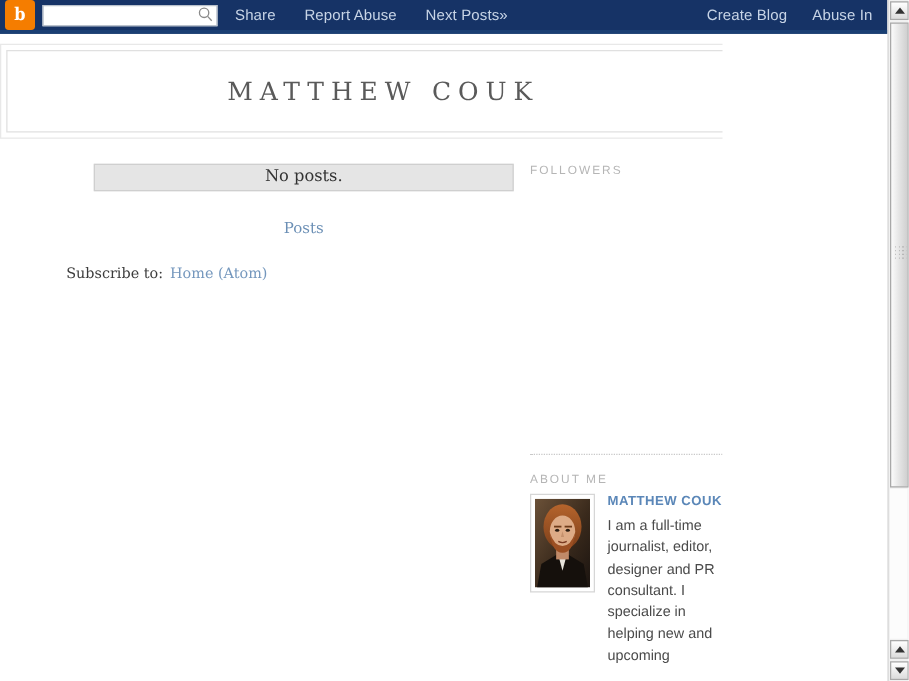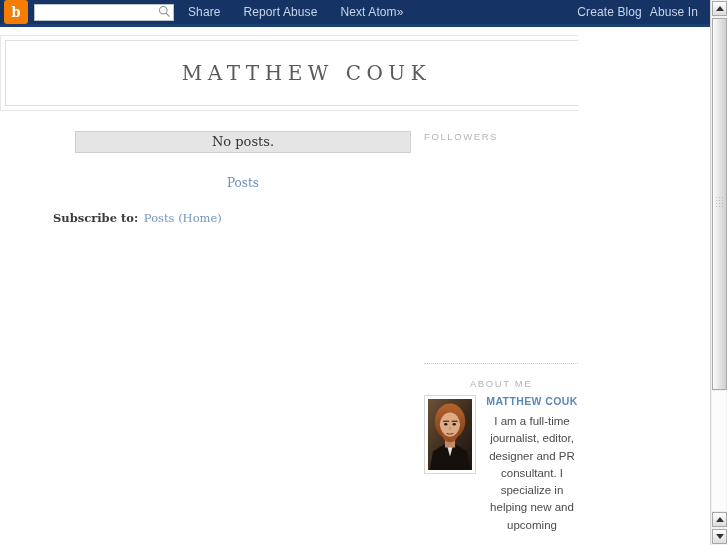--- a/index.html
+++ b/index.html
@@ -88,21 +88,21 @@
     color: #c7d4e6;
     font-size: 12px;
     text-decoration: none;
     white-space: nowrap;
     letter-spacing: 0.1px;
   }
   .nav-right {
     margin-left: auto;
     display: flex;
     align-items: center;
-    gap: 8px;
+    gap: 20px;
     padding-right: 12px;
   }
 
   
   #page-scrollbar {
     position: absolute;
     top: 0;
     right: 0;
     width: 17px;
     height: 545px;
@@ -249,21 +249,21 @@
     color: #6b8fb5;
     text-decoration: none;
   }
   #subscribe-line {
     margin-top: 20px;
     font-family: "DejaVu Serif", serif;
     font-size: 11.5px;
     color: #444444;
   }
   #subscribe-label {
-    font-weight: bold;
+    font-weight: normal;
     color: #3b3b3b;
   }
   #subscribe-link {
     color: #7497bd;
     text-decoration: none;
     margin-left: 2px;
   }
 
   
   .widget-title {
@@ -279,21 +279,21 @@
     min-height: 232px;
   }
   #followers-body {
     height: 200px;
   }
   .widget-sep {
     border-top: 1px dotted #c8c8c8;
     margin: 0 0 14px 0;
     height: 0;
   }
-  #about-widget { margin-top: 0; text-align: center; }
+  #about-widget { margin-top: 0; }
   #about-body {
     margin-top: 6px;
     display: flex;
     align-items: flex-start;
   }
   #avatar-frame {
     width: 52px;
     height: 79px;
     border: 1px solid #d6d6d6;
     padding: 3px;
@@ -343,21 +343,21 @@
       <input class="search-input" type="text" placeholder="" style="">
       <svg class="search-icon" viewBox="0 0 16 16">
         <circle cx="6.5" cy="6.5" r="4.6" fill="none" stroke="#8a8a8a" stroke-width="1.3"></circle>
         <line x1="10" y1="10" x2="14" y2="14.3" stroke="#8a8a8a" stroke-width="1.3"></line>
       </svg>
     </div>
 
     <div class="nav-links">
       <a class="nav-link" href="#">Share</a>
       <a class="nav-link" href="#">Report Abuse</a>
-      <a class="nav-link" href="#">Next Atom»</a>
+      <a class="nav-link" href="#">Next Posts»</a>
     </div>
 
     <div class="nav-right">
       <a class="nav-link" href="#">Create Blog</a>
       <a class="nav-link" href="#">Abuse In</a>
     </div>
 
   </div>
 </div>
 
@@ -374,21 +374,21 @@
     <div id="main-col">
 
       <div id="status-msg">No posts.</div>
 
       <div id="blog-pager">
         <a class="pager-link" href="#">Posts</a>
       </div>
 
       <div id="subscribe-line">
         <span id="subscribe-label">Subscribe to:</span>
-        <a id="subscribe-link" href="#">Posts (Home)</a>
+        <a id="subscribe-link" href="#">Home (Atom)</a>
       </div>
 
     </div>
 
     <div id="sidebar-col">
 
       <div id="followers-widget">
         <h2 class="widget-title">FOLLOWERS</h2>
         <div id="followers-body"></div>
       </div>

